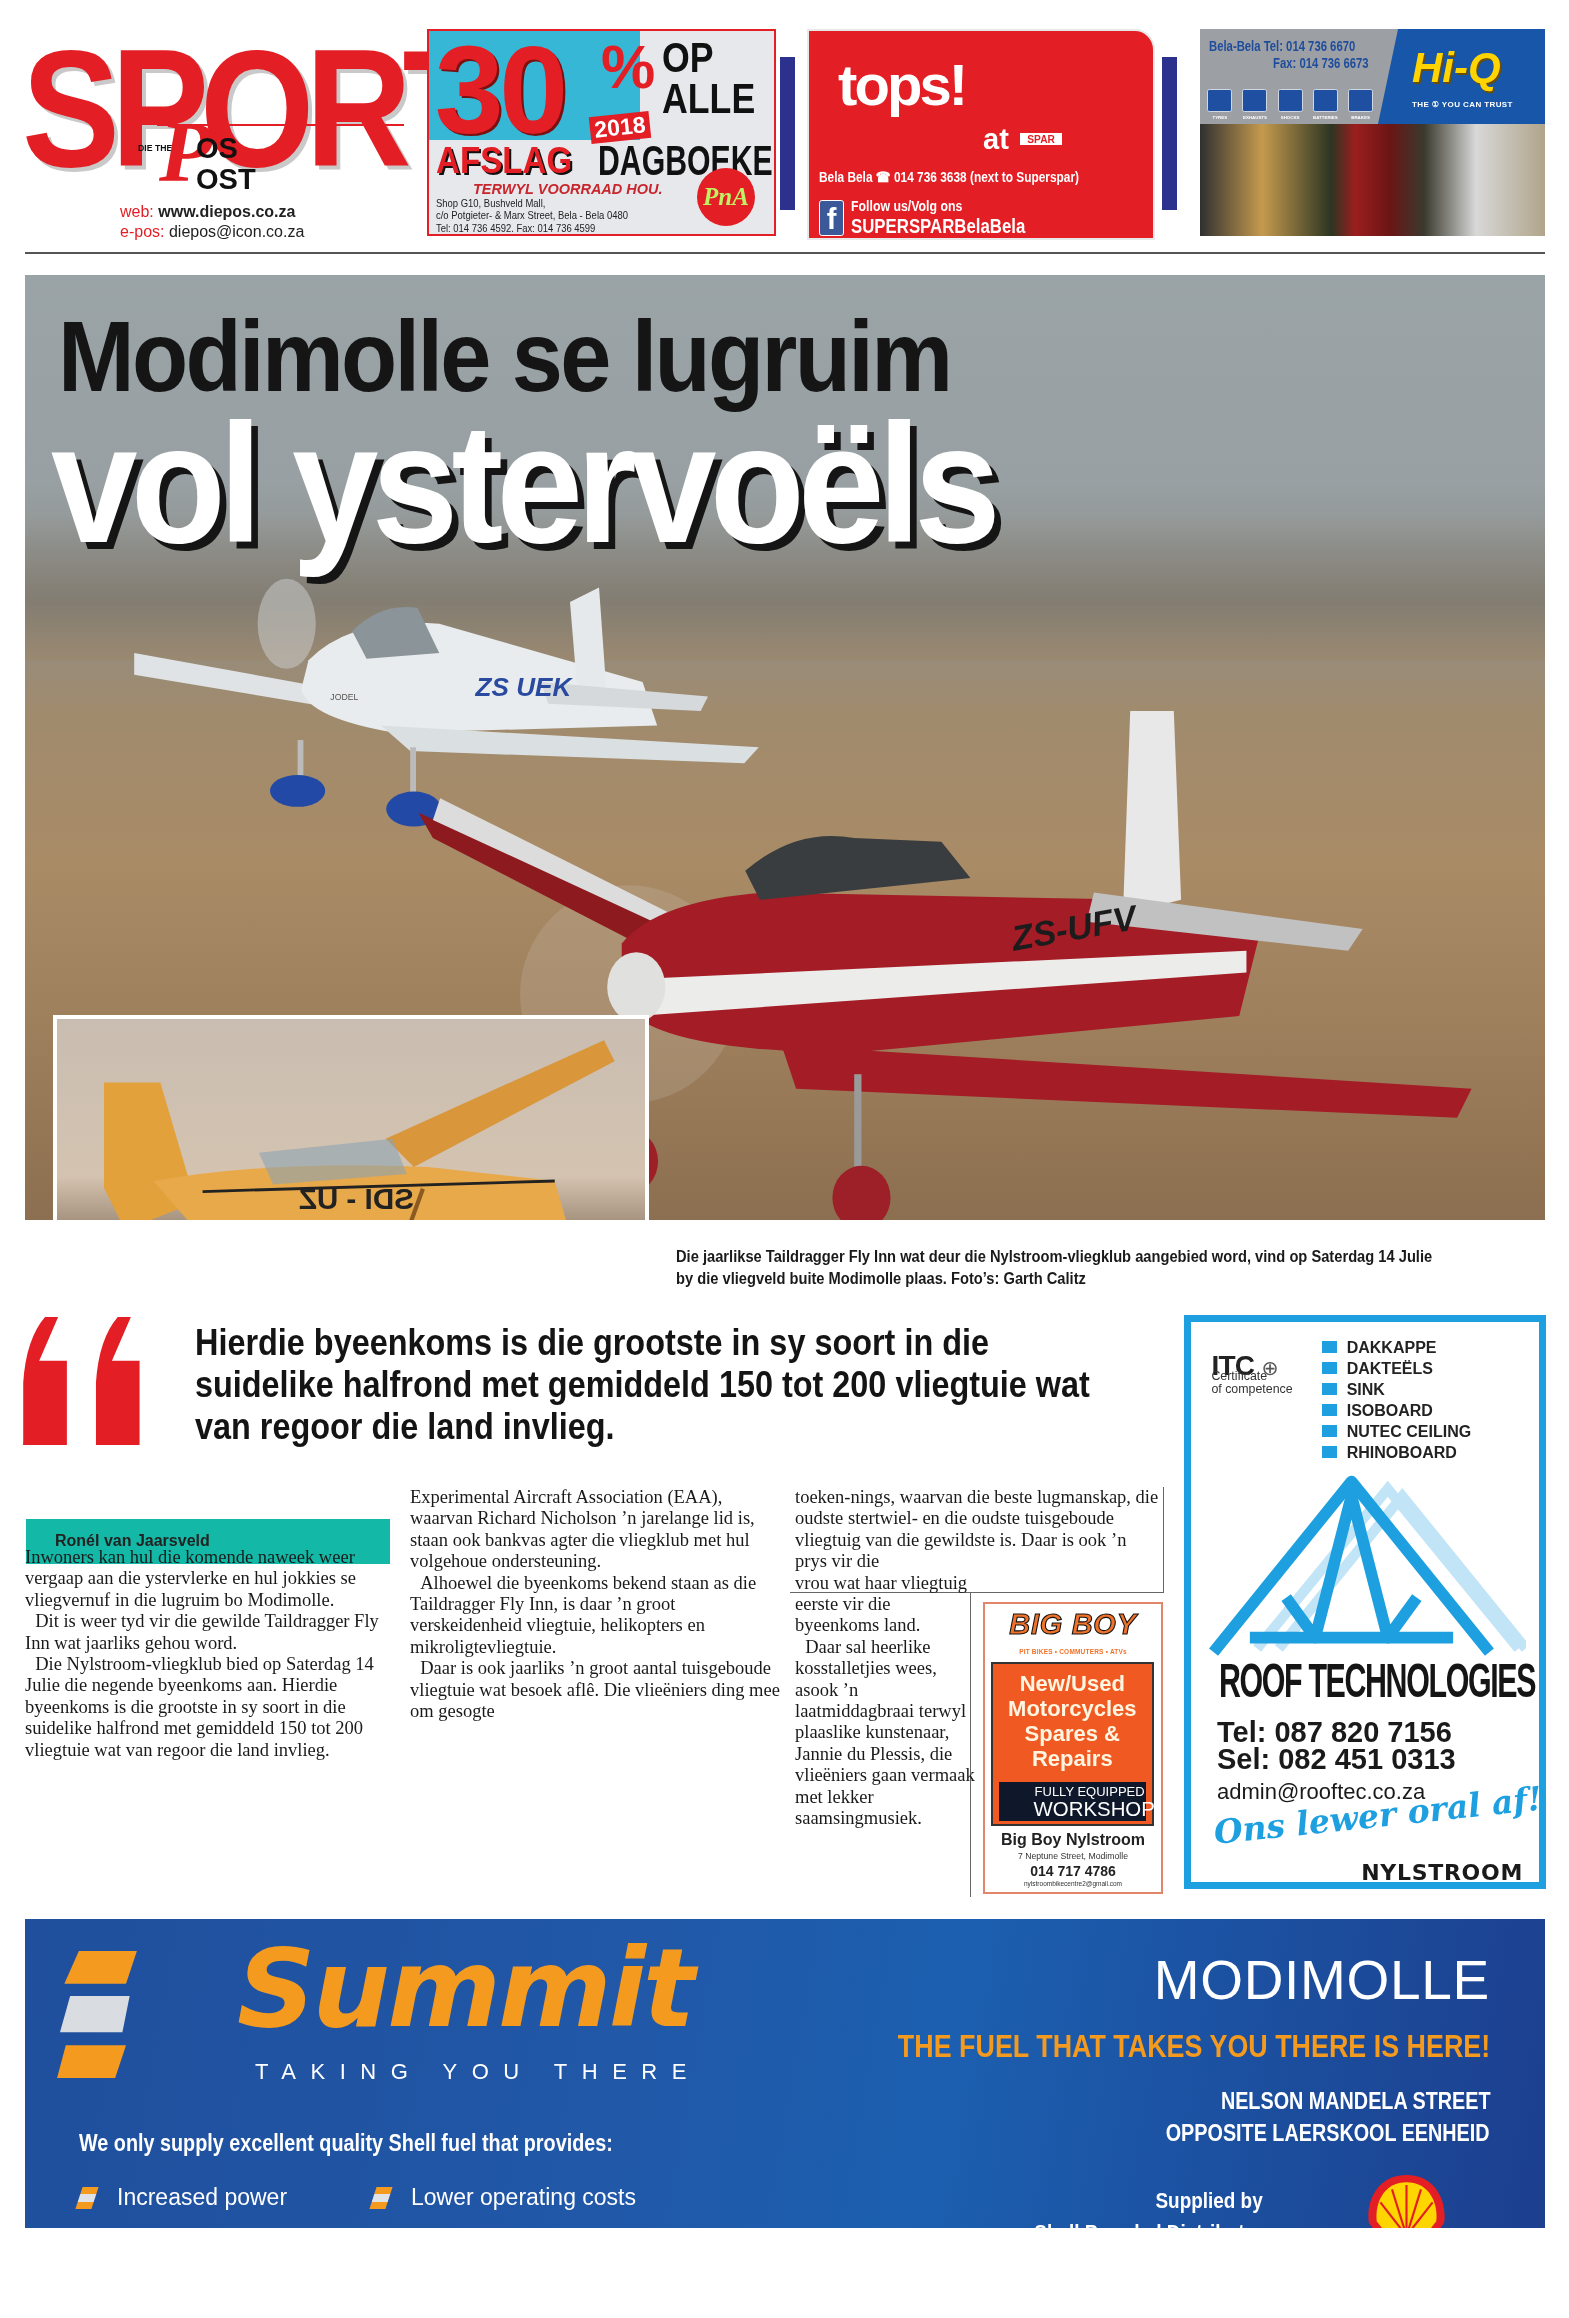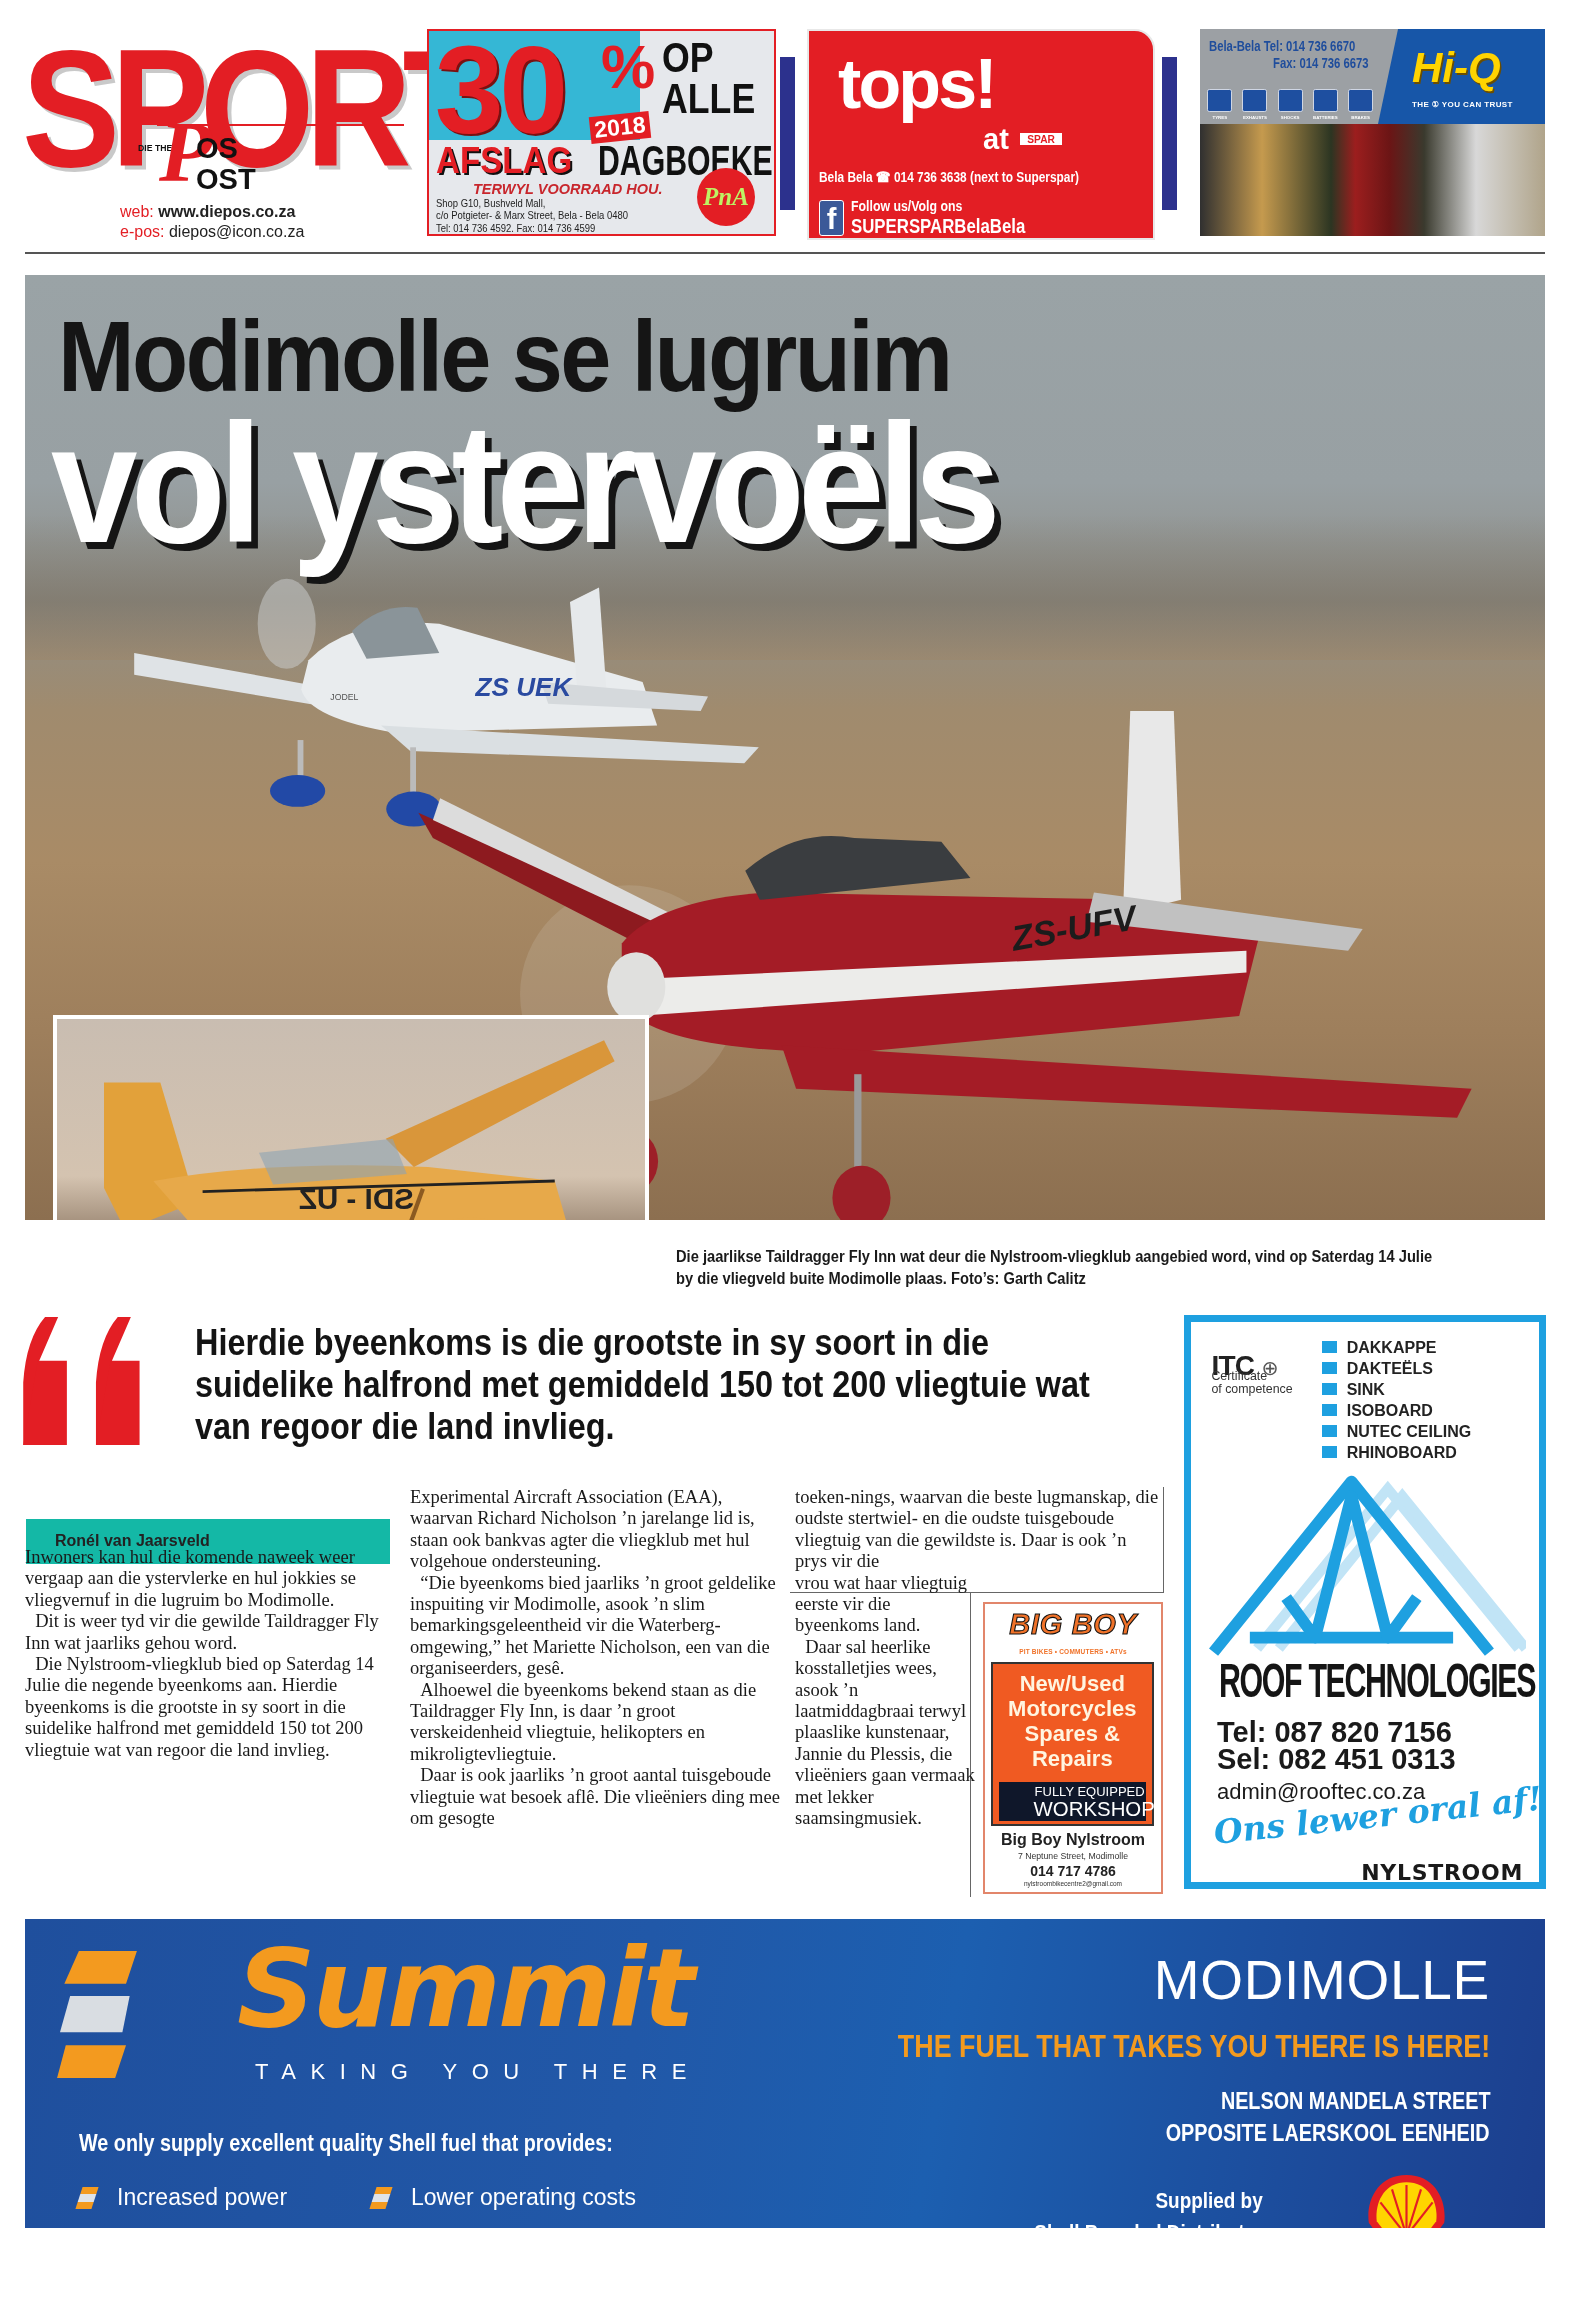--- a/index.html
+++ b/index.html
@@ -27,21 +27,21 @@
   .ad-pna .badge2018 { position: absolute; left: 161px; top: 83px; background: #e31e24; color: #fff; font-weight: 900; font-size: 23px; padding: 0 4.4px; transform: rotate(-6deg); }
   .ad-pna .afslag { position: absolute; left: 7.3px; top: 109px; font-size: 36px; font-weight: 900; color: #e31e24; text-shadow: 2.2px 2.2px 0 #111; transform: scaleX(0.92); transform-origin: left top; }
   .ad-pna .dagboeke { position: absolute; left: 169px; top: 106px; font-size: 42px; font-weight: 900; color: #111; transform: scaleX(0.72); transform-origin: left top; }
   .ad-pna .terwyl { position: absolute; left: 44px; top: 150px; font-size: 14.5px; font-weight: 700; font-style: italic; color: #c8262c; }
   .ad-pna .addr { position: absolute; left: 7.3px; top: 166px; font-size: 11px; line-height: 12.4px; color: #222; transform: scaleX(0.86); transform-origin: left top; }
   .ad-pna .pna-logo { position: absolute; left: 268px; top: 137px; width: 58px; height: 58px; border-radius: 50%; background: #e31e24; color: #bef264; font-family: "Liberation Serif", serif; font-style: italic; font-weight: 700; font-size: 25px; line-height: 58px; text-align: center; }
 
   .bluebar { position: absolute; top: 57px; width: 14.5px; height: 153px; background: #2c318d; }
 
   .ad-tops { position: absolute; left: 807px; top: 29px; width: 348px; height: 211px; background: #e31e24; border: 2.9px solid #e8e8e8; border-top-right-radius: 20.4px; color: #fff; }
-  .ad-tops .tops { position: absolute; left: 29px; top: 5.8px; font-size: 70px; font-weight: 900; letter-spacing: -2.9px; line-height: 95px; }
+  .ad-tops .tops { position: absolute; left: 29px; top: 5.8px; font-size: 58px; font-weight: 900; letter-spacing: -2.9px; line-height: 95px; }
   .ad-tops .at { position: absolute; left: 174px; top: 92px; font-size: 29px; font-weight: 900; }
   .ad-tops .spar { position: absolute; left: 211px; top: 102px; background: #fff; color: #e31e24; font-size: 10.2px; font-weight: 700; padding: 0.7px 7.3px; }
   .ad-tops .phone { position: absolute; left: 10.2px; top: 138px; font-size: 14.5px; font-weight: 700; transform: scaleX(0.82); transform-origin: left top; white-space: nowrap; }
   .ad-tops .fb { position: absolute; left: 10.2px; top: 169px; width: 25px; height: 36px; background: #3b5998; border: 1.5px solid #fff; border-radius: 2.9px; text-align: center; font-size: 29px; font-weight: 900; line-height: 36px; }
   .ad-tops .follow { position: absolute; left: 42px; top: 167px; font-size: 14.5px; font-weight: 700; transform: scaleX(0.85); transform-origin: left top; white-space: nowrap; }
   .ad-tops .handle { position: absolute; left: 42px; top: 183px; font-size: 21px; font-weight: 900; transform: scaleX(0.8); transform-origin: left top; white-space: nowrap; }
 
   .ad-hiq { position: absolute; left: 1200px; top: 29px; width: 345px; height: 207px; background: #242016; overflow: hidden; }
   .ad-hiq .top { position: absolute; left: 0; top: 0; width: 345px; height: 95px; background: #9ca0a4; }
   .ad-hiq .blue { position: absolute; right: 0; top: 0; width: 167px; height: 95px; background: #1756a8; clip-path: polygon(12% 0, 100% 0, 100% 100%, 0 100%); }
@@ -287,21 +287,20 @@
 </div>
 
 <div class="col col-1">
   <p>Inwoners kan hul die komende naweek weer vergaap aan die ystervlerke en hul jokkies se vliegvernuf in die lugruim bo Modimolle.</p>
   <p>Dit is weer tyd vir die gewilde Taildragger Fly Inn wat jaarliks gehou word.</p>
   <p>Die Nylstroom-vliegklub bied op Saterdag 14 Julie die negende byeenkoms aan. Hierdie byeenkoms is die grootste in sy soort in die suidelike halfrond met gemiddeld 150 tot 200 vliegtuie wat van regoor die land invlieg.</p>
 </div>
 
 <div class="col col-2">
   <p>Experimental Aircraft Association (EAA), waarvan Richard Nicholson ’n jarelange lid is, staan ook bankvas agter die vliegklub met hul volgehoue ondersteuning.</p>
-  <p>“Die byeenkoms bied jaarliks ’n groot geldelike inspuiting vir Modimolle, asook ’n slim bemarkingsgeleentheid vir die Waterberg-omgewing,” het Mariette Nicholson, een van die organiseerders, gesê.</p>
   <p>Alhoewel die byeenkoms bekend staan as die Taildragger Fly Inn, is daar ’n groot verskeidenheid vliegtuie, helikopters en mikroligtevliegtuie.</p>
   <p>Daar is ook jaarliks ’n groot aantal tuisgeboude vliegtuie wat besoek aflê. Die vlieëniers ding mee om gesogte</p>
 </div>
 
 <div class="col-frame"></div>
 <div class="col-frame2"></div>
 
 <div class="col col-3">
   <p style="width:364px">toeken-nings, waarvan die beste lugmanskap, die oudste stertwiel- en die oudste tuisgeboude vliegtuig van die gewildste is. Daar is ook ’n prys vir die</p>
   <p class="narrow" style="text-indent:0">vrou wat haar vliegtuig eerste vir die byeenkoms land.</p>

